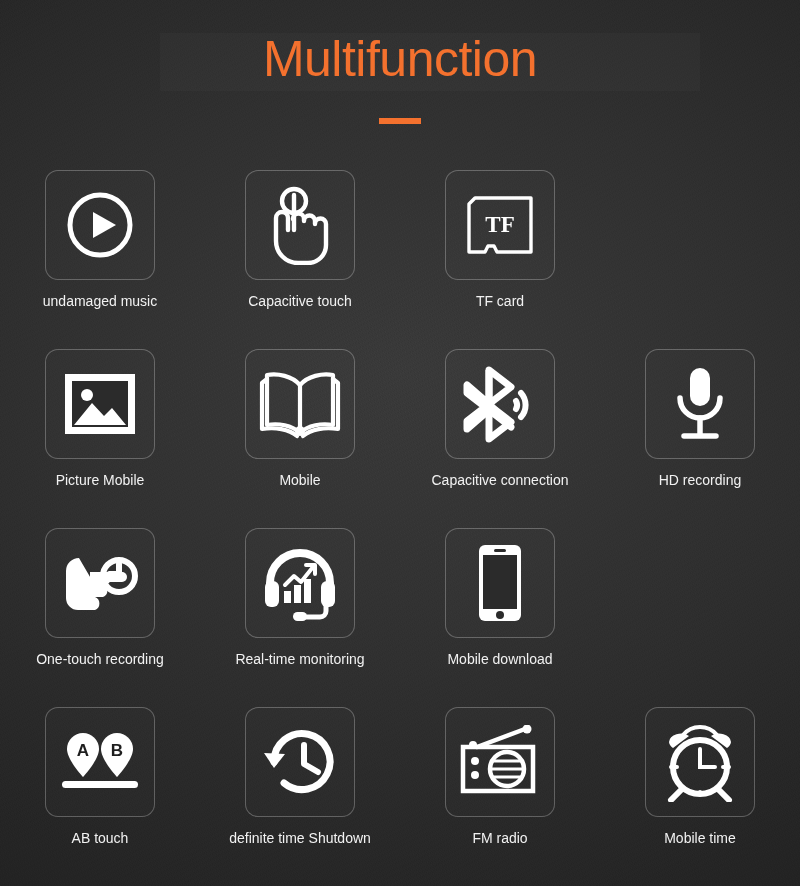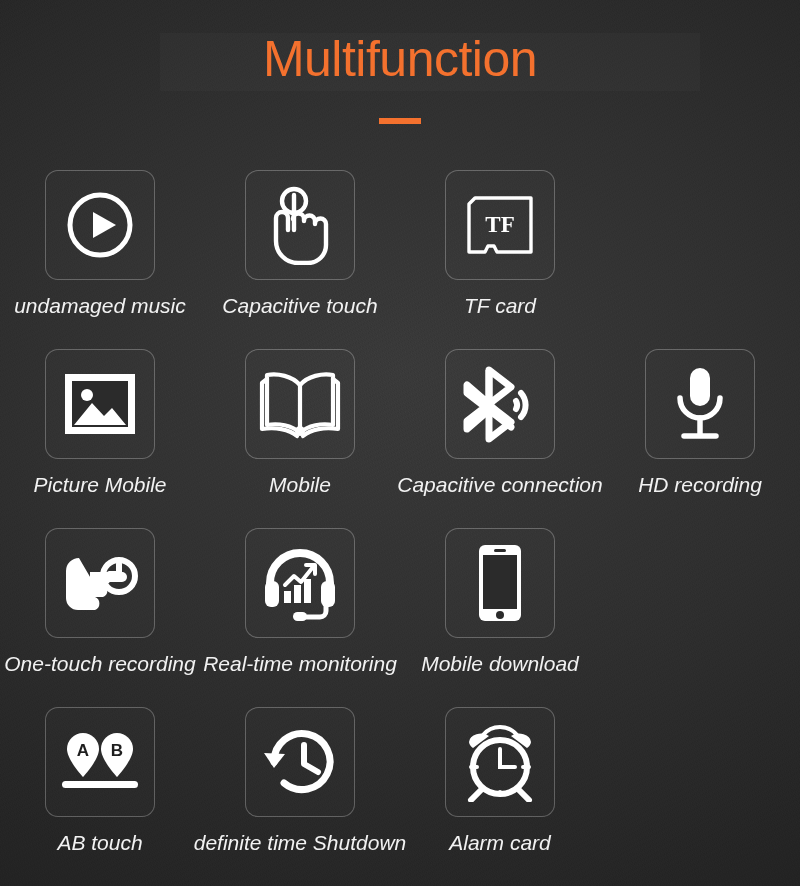--- a/index.html
+++ b/index.html
@@ -55,38 +55,37 @@
   }
   .row{
     display:flex;
     height:179px;
   }
   .cell{
     width:200px;
     display:flex;
     flex-direction:column;
     align-items:center;
+    gap:14px;
   }
   .tile{
     width:110px;height:110px;
     border:1px solid rgba(255,255,255,.26);
     border-radius:13px;
     display:flex;align-items:center;justify-content:center;
     box-sizing:border-box;
     background:rgba(255,255,255,.012);
   }
   .tile svg{display:block;}
   .label{
-    margin-top:14px;
     color:#f2f2f2;
-    font-size:21px;
+    font-size:14px;
     white-space:nowrap;
     text-align:center;
     line-height:1.1;
-    font-style:italic;
   }
   .tf-text{
     font-family:"Liberation Serif", serif;
     font-weight:bold;
     font-size:23px;
     fill:#ffffff;
   }
   .pin-letter{
     font-family:"Liberation Sans", sans-serif;
     font-weight:bold;
@@ -287,33 +286,50 @@
             <svg width="80" height="78" viewBox="0 0 80 78">
               <path d="M14 39 a28 28 0 1 1 10 21" fill="none" stroke="#fff" stroke-width="7" stroke-linecap="round"></path>
               <path d="M4 30 L14 45 L25 31 Z" fill="#fff"></path>
               <path d="M44 22 L44 41 L58 49" fill="none" stroke="#fff" stroke-width="6" stroke-linecap="round" stroke-linejoin="round"></path>
             </svg>
           </span>
         </div>
         <div class="label">definite time Shutdown</div>
       </div>
 
+      <div class="cell">
+        <div class="tile">
+          <span>
+            <svg width="82" height="74" viewBox="0 0 82 74">
+              <path d="M18 22 L66 4" stroke="#fff" stroke-width="4.5" stroke-linecap="round"></path>
+              <circle cx="68" cy="4" r="4.5" fill="#fff"></circle>
+              <rect x="4" y="22" width="70" height="44" fill="none" stroke="#fff" stroke-width="4.5"></rect>
+              <circle cx="14" cy="20" r="4" fill="#fff"></circle>
+              <circle cx="16" cy="36" r="4" fill="#fff"></circle>
+              <circle cx="16" cy="50" r="4" fill="#fff"></circle>
+              <circle cx="48" cy="44" r="17" fill="none" stroke="#fff" stroke-width="4.5"></circle>
+              <path d="M33 36 L63 36 M31 44 L65 44 M33 52 L63 52" stroke="#fff" stroke-width="3.2"></path>
+            </svg>
+          </span>
+        </div>
+        <div class="label">FM radio</div>
+      </div>
 
       <div class="cell">
         <div class="tile">
           <span>
             <svg width="78" height="80" viewBox="0 0 78 80">
               <path d="M22 13 a22 22 0 0 1 34 0" fill="none" stroke="#fff" stroke-width="4"></path>
               <path d="M8 20 a12 9 0 0 1 20 -6 L12 26 a12 9 0 0 1 -4 -6 Z" fill="#fff"></path>
               <path d="M70 20 a12 9 0 0 0 -20 -6 L66 26 a12 9 0 0 0 4 -6 Z" fill="#fff"></path>
               <circle cx="39" cy="45" r="27" fill="none" stroke="#fff" stroke-width="6"></circle>
               <path d="M39 27 L39 45 L54 45" fill="none" stroke="#fff" stroke-width="4" stroke-linecap="round"></path>
               <path d="M10 45 L16 45 M62 45 L68 45 M39 70 L39 72" stroke="#fff" stroke-width="4" stroke-linecap="round"></path>
               <path d="M20 68 L10 78 M58 68 L68 78" stroke="#fff" stroke-width="6" stroke-linecap="round"></path>
             </svg>
           </span>
         </div>
-        <div class="label">Alarm card</div>
+        <div class="label">Mobile time</div>
       </div>
     </div>
 
   </div>
 </div>
 
 </body></html>

